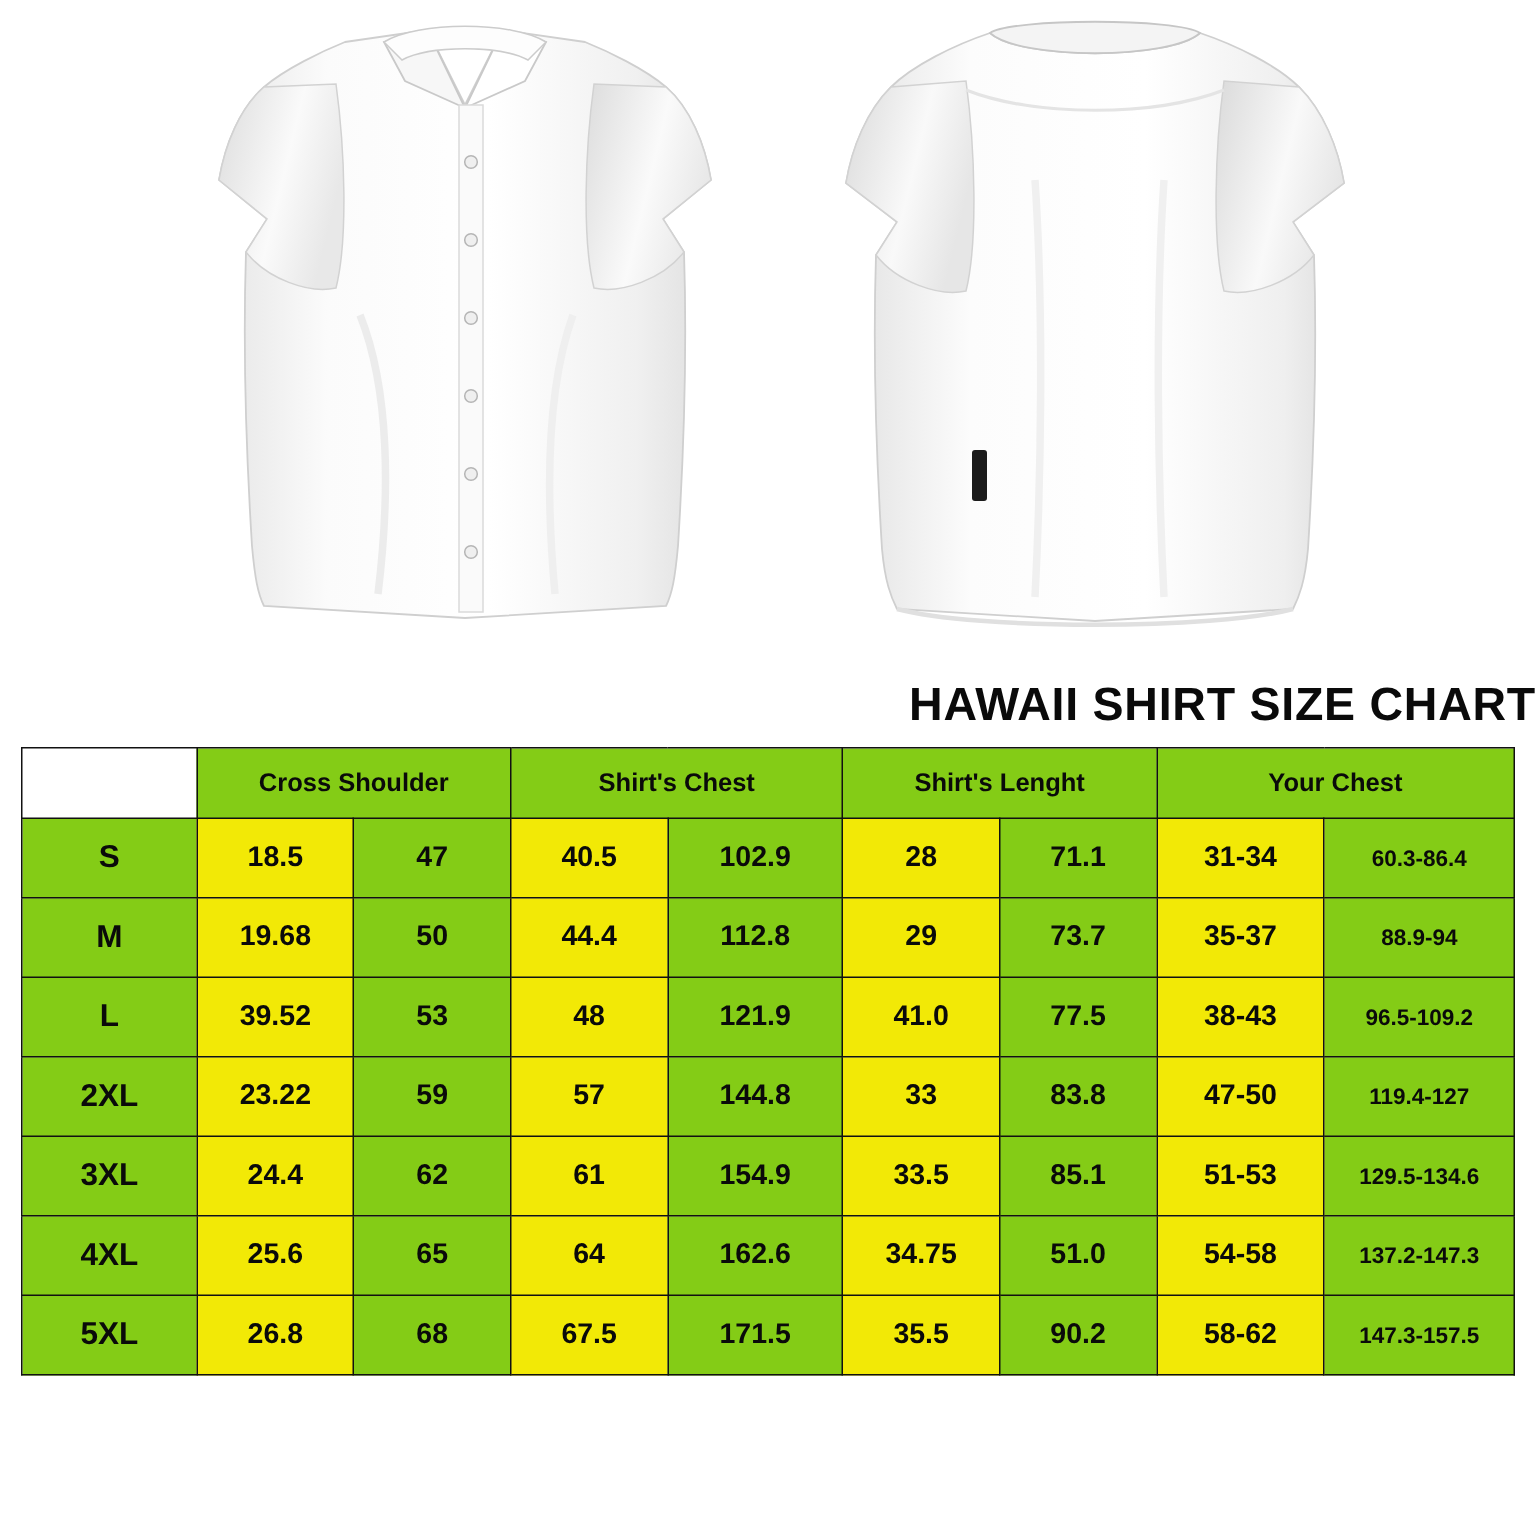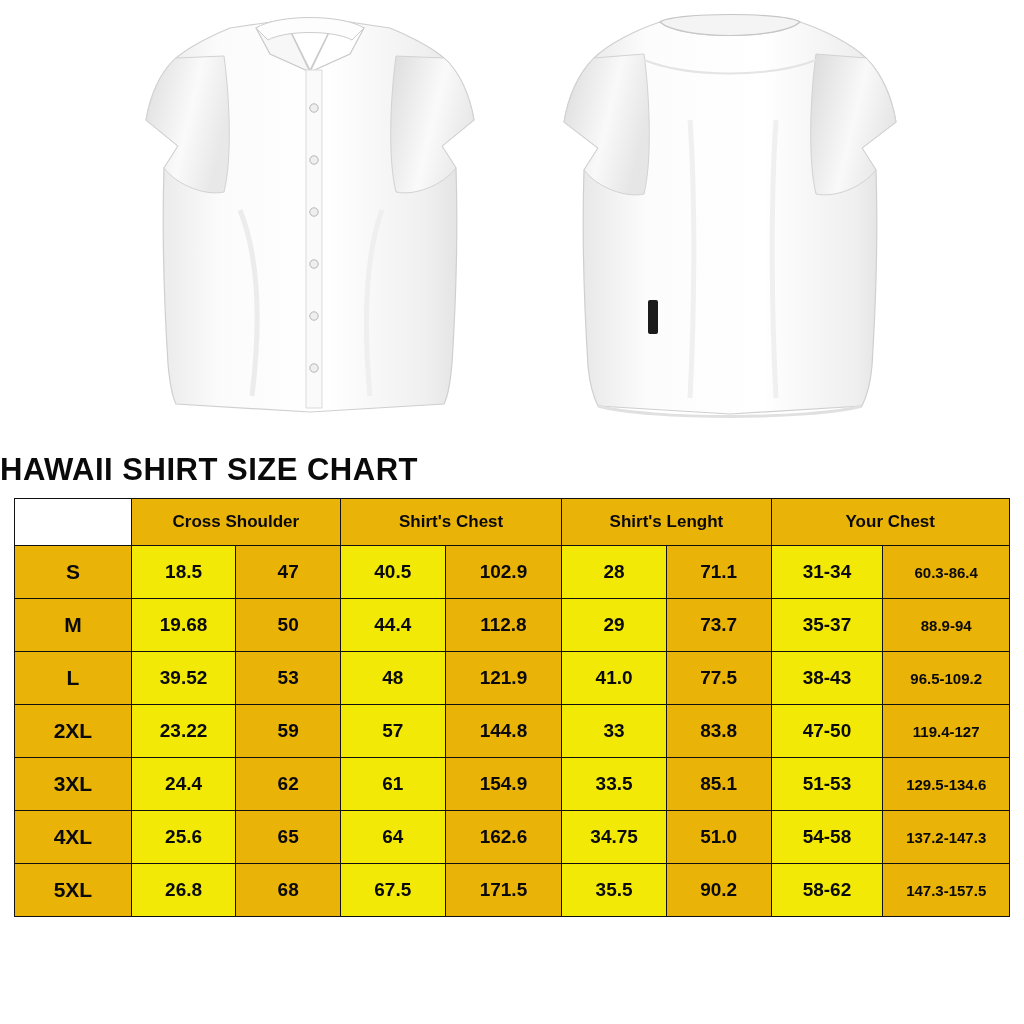--- a/index.html
+++ b/index.html
@@ -17,21 +17,21 @@
     height:448px;
     width:1024px;
     background:#ffffff;
   }
   .shirt-wrap{position:absolute;top:0;}
   .shirt-front{left:120px;width:380px;height:440px;}
   .shirt-back{left:540px;width:380px;height:440px;}
 
   
   .chart-title{
-    text-align:left;
+    text-align:right;
     font-size:31px;
     font-weight:bold;
     letter-spacing:.5px;
     color:#0a0a0a;
     margin:0;
     padding:4px 0 10px 0;
     font-family:"Liberation Sans", sans-serif;
   }
 
   
@@ -58,21 +58,21 @@
     font-size:17px;
     font-weight:bold;
     height:44px;
   }
   .unit{
     font-size:17px;
     font-weight:bold;
     height:40px;
   }
   .yellow{background:#f2e906;}
-  .white{background:#eab308;}
+  .white{background:#84cc16;}
   .size-cell{
     font-size:21px;
     font-weight:bold;
     height:50px;
   }
   .val{
     font-size:19px;
     font-weight:bold;
     height:50px;
   }

